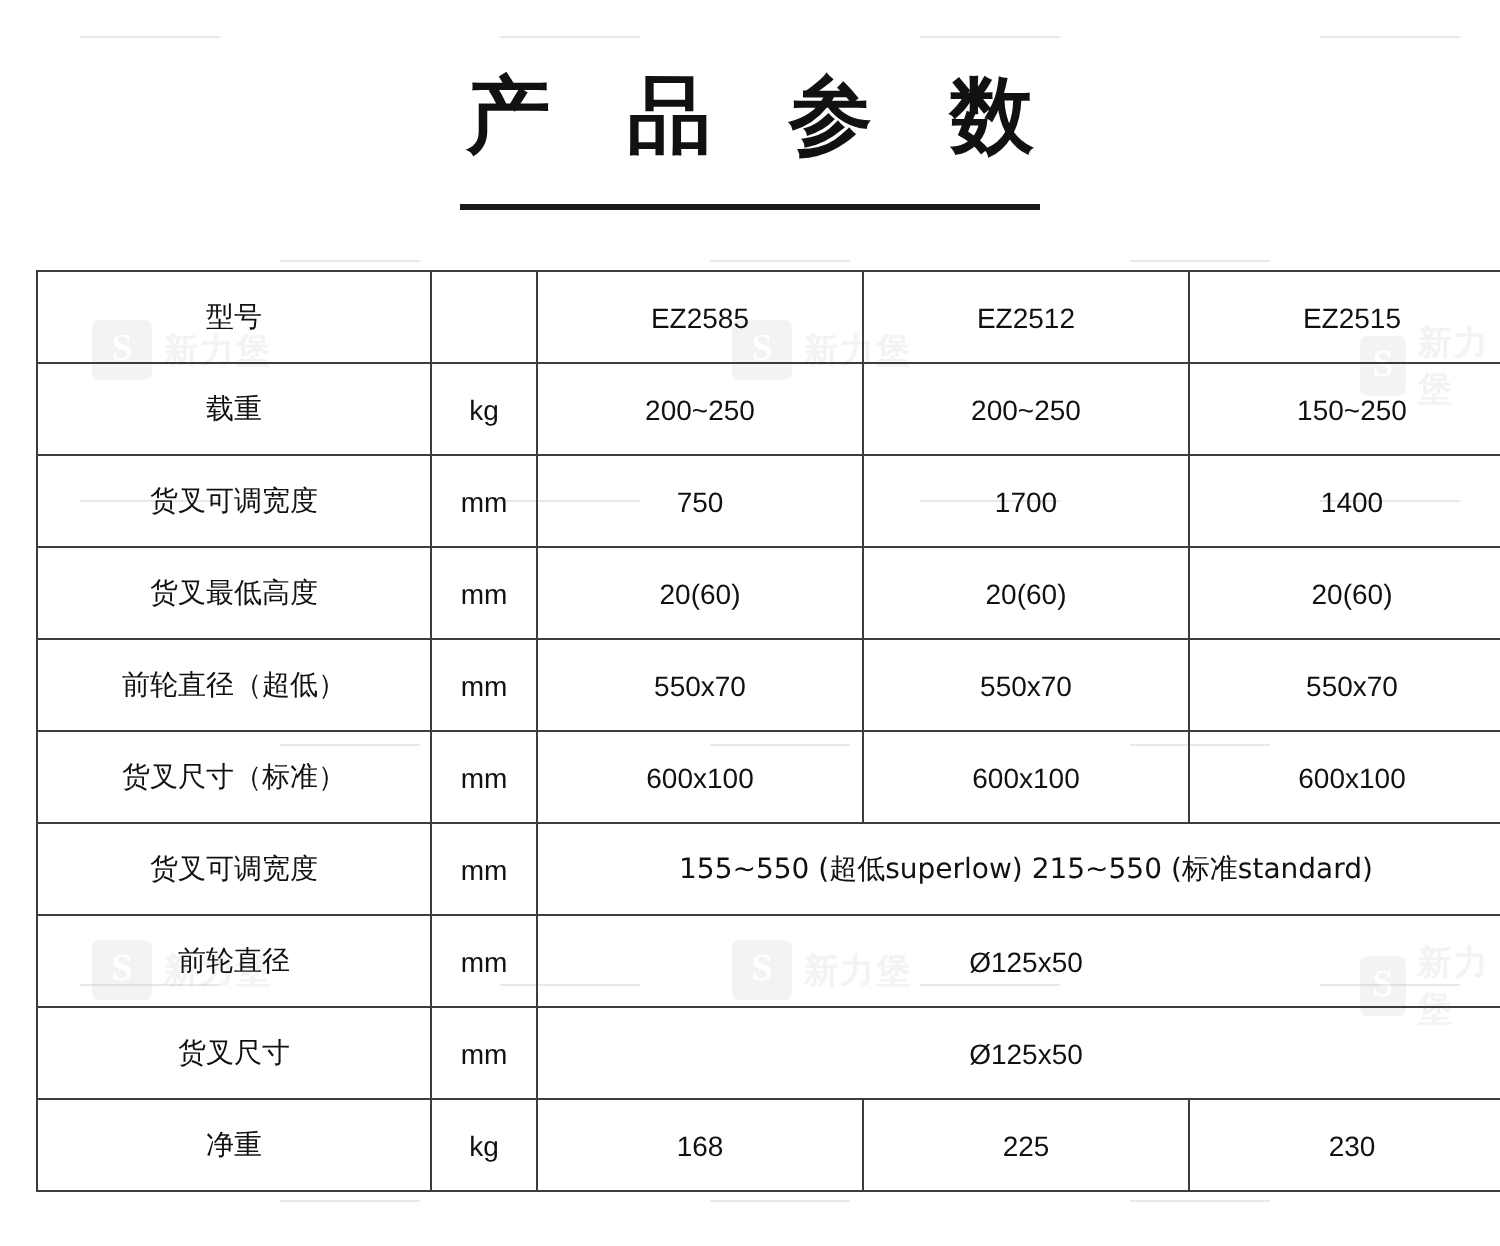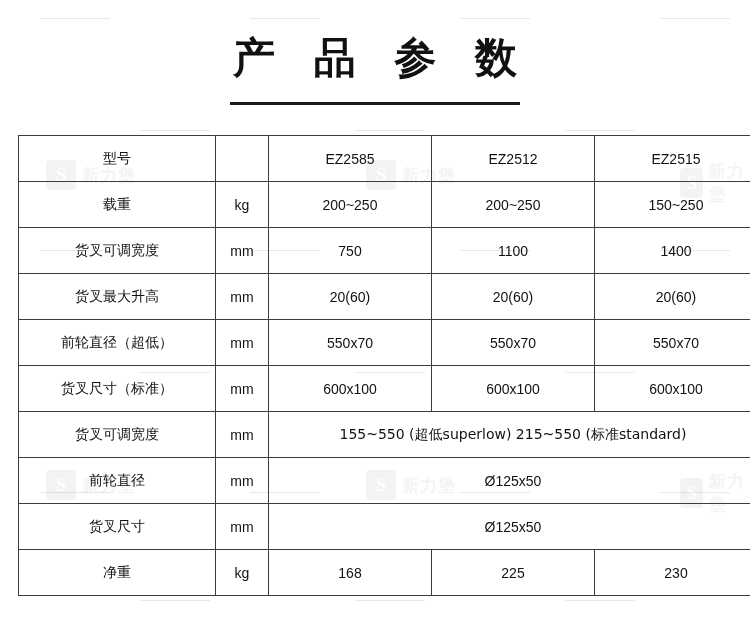--- a/index.html
+++ b/index.html
@@ -201,25 +201,25 @@
           <td class="label cn">载重</td>
           <td class="unit">kg</td>
           <td class="val">200~250</td>
           <td class="val">200~250</td>
           <td class="val">150~250</td>
         </tr>
         <tr>
           <td class="label cn">货叉可调宽度</td>
           <td class="unit">mm</td>
           <td class="val">750</td>
-          <td class="val">1100</td>
+          <td class="val">1700</td>
           <td class="val">1400</td>
         </tr>
         <tr>
-          <td class="label cn">货叉最大升高</td>
+          <td class="label cn">货叉最低高度</td>
           <td class="unit">mm</td>
           <td class="val">20(60)</td>
           <td class="val">20(60)</td>
           <td class="val">20(60)</td>
         </tr>
         <tr>
           <td class="label cn">前轮直径（超低）</td>
           <td class="unit">mm</td>
           <td class="val">550x70</td>
           <td class="val">550x70</td>

